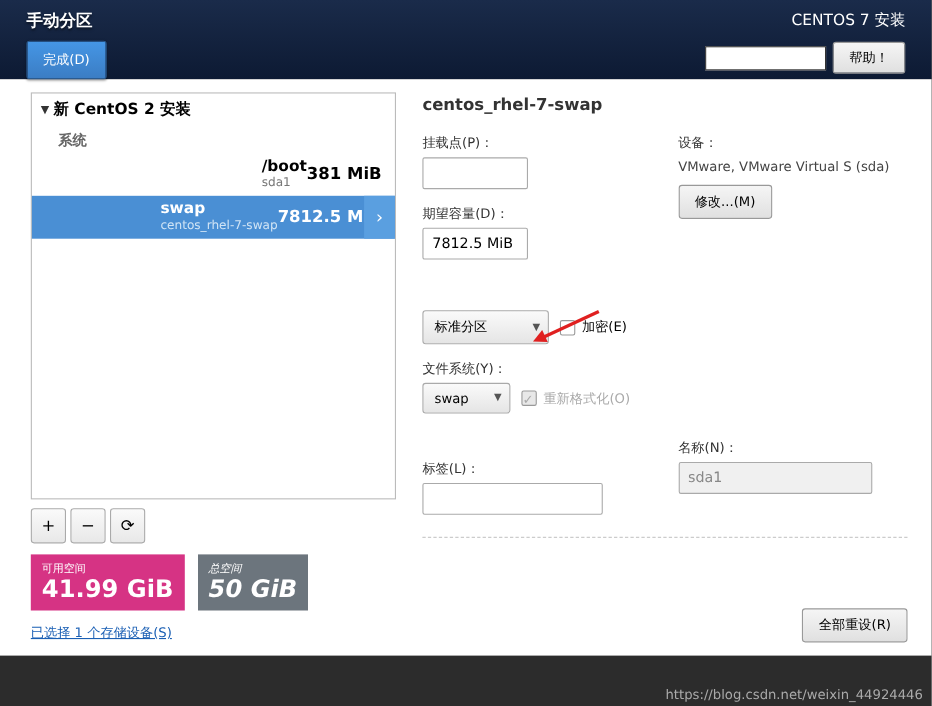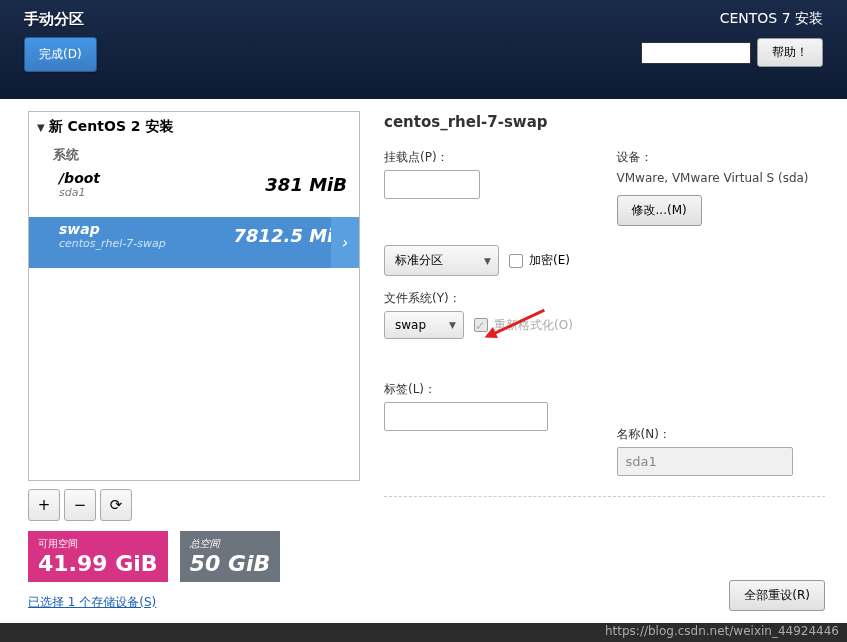--- a/index.html
+++ b/index.html
@@ -1,39 +1,39 @@
 <!DOCTYPE html>
 <html><head>
 <meta charset="utf-8">
 <style>
 * { box-sizing: border-box; margin: 0; padding: 0; font-family: "DejaVu Sans", "Cantarell", sans-serif; }
 body { background: #2c2c2c; width: 847px; height: 642px; overflow: hidden; }
-.header { background: linear-gradient(180deg, #1a2b4a 0%, #0d1a33 100%); height: 99px; padding: 10px 24px; color: #fff; display: flex; justify-content: space-between; }
+.header { background: linear-gradient(180deg, #1a2b4a 0%, #0d1a33 100%); height: 72px; padding: 10px 24px; color: #fff; display: flex; justify-content: space-between; }
 .header-left { display: flex; flex-direction: column; gap: 8px; }
 .page-title { font-size: 15px; font-weight: 600; text-shadow: 0 1px 2px rgba(0,0,0,0.5); }
 .done-btn { background: linear-gradient(180deg, #4596e5 0%, #3b7dc4 100%); border: 1px solid #2a5a8f; color: #fff; padding: 8px 14px; font-size: 12px; border-radius: 3px; cursor: pointer; width: fit-content; box-shadow: 0 1px 2px rgba(0,0,0,0.3); }
 .header-right { display: flex; flex-direction: column; gap: 10px; align-items: flex-end; }
 .install-title { font-size: 14px; }
 .header-controls { display: flex; gap: 6px; align-items: center; }
 .kb-indicator { background: #fff; border: 1px solid #333; padding: 3px 8px; font-size: 12px; width: 110px; display: flex; gap: 6px; align-items: center; }
 .kb-icon { font-size: 11px; }
 .help-btn { background: linear-gradient(180deg, #f5f5f5 0%, #e0e0e0 100%); border: 1px solid #999; padding: 5px 14px; font-size: 12px; border-radius: 3px; cursor: pointer; }
 .main { background: #fff; display: flex; height: 524px; }
 .left-panel { width: 370px; padding: 12px 10px 12px 28px; display: flex; flex-direction: column; }
 .tree-container { border: 1px solid #bbb; flex: 1; background: #fff; }
 .tree-header { padding: 6px 8px; font-size: 14px; font-weight: 600; display: flex; align-items: center; gap: 4px; }
 .tree-arrow { font-size: 10px; color: #333; }
 .section-label { padding: 4px 12px 2px 24px; font-size: 13px; font-weight: 600; color: #666; }
-.partition-row { padding: 4px 12px 18px 30px; display: flex; justify-content: space-between; align-items: center; cursor: pointer; font-style: italic; }
+.partition-row { padding: 4px 12px 6px 30px; display: flex; justify-content: flex-end; align-items: center; cursor: pointer; }
 .partition-row.selected { background: #4a8fd4; color: #fff; position: relative; }
 .partition-info { display: flex; flex-direction: column; }
 .partition-name { font-size: 14px; font-weight: 600; }
 .partition-sub { font-size: 11px; color: #777; }
 .partition-row.selected .partition-sub { color: #d0e4f5; }
-.partition-size { font-size: 18px; font-weight: 600; }
+.partition-size { font-size: 15px; font-weight: 600; }
 .selected-chevron { position: absolute; right: 0; top: 0; bottom: 0; width: 28px; background: #5a9fe0; display: flex; align-items: center; justify-content: center; color: #fff; font-size: 16px; }
 .toolbar { display: flex; gap: 4px; margin-top: 8px; }
 .tool-btn { width: 32px; height: 32px; border: 1px solid #aaa; background: linear-gradient(180deg, #fafafa 0%, #e8e8e8 100%); border-radius: 3px; font-size: 15px; cursor: pointer; display: flex; align-items: center; justify-content: center; }
 .space-row { display: flex; gap: 12px; margin-top: 10px; }
 .space-box { padding: 6px 10px; color: #fff; }
 .space-box.avail { background: #d63384; }
 .space-box.total { background: #6c757d; font-style: italic; }
 .space-label { font-size: 10px; }
 .space-value { font-size: 22px; font-weight: 600; }
 .storage-link { color: #1a5fb4; font-size: 12px; margin-top: 12px; text-decoration: underline; cursor: pointer; }
@@ -125,20 +125,24 @@
   </div>
 
   <div class="right-panel">
     <div class="detail-title">centos_rhel-7-swap</div>
     <div class="form-grid">
       <div class="form-col">
         <div class="form-group">
           <div class="form-label">挂载点(P)：</div>
           <input class="form-input" style="width: 96px;" value="">
         </div>
+        <div class="form-group">
+          <div class="form-label">期望容量(D)：</div>
+          <input class="form-input" style="width: 96px;" value="7812.5 MiB">
+        </div>
         <div class="form-group" style="margin-top:32px">
           <div style="display:flex;align-items:center">
             <div class="select-wrap">
               <div class="select">标准分区</div>
               <span class="select-arrow">▼</span>
             </div>
             <label class="checkbox-row">
               <span class="checkbox"></span>
               <span>加密(E)</span>
             </label>

